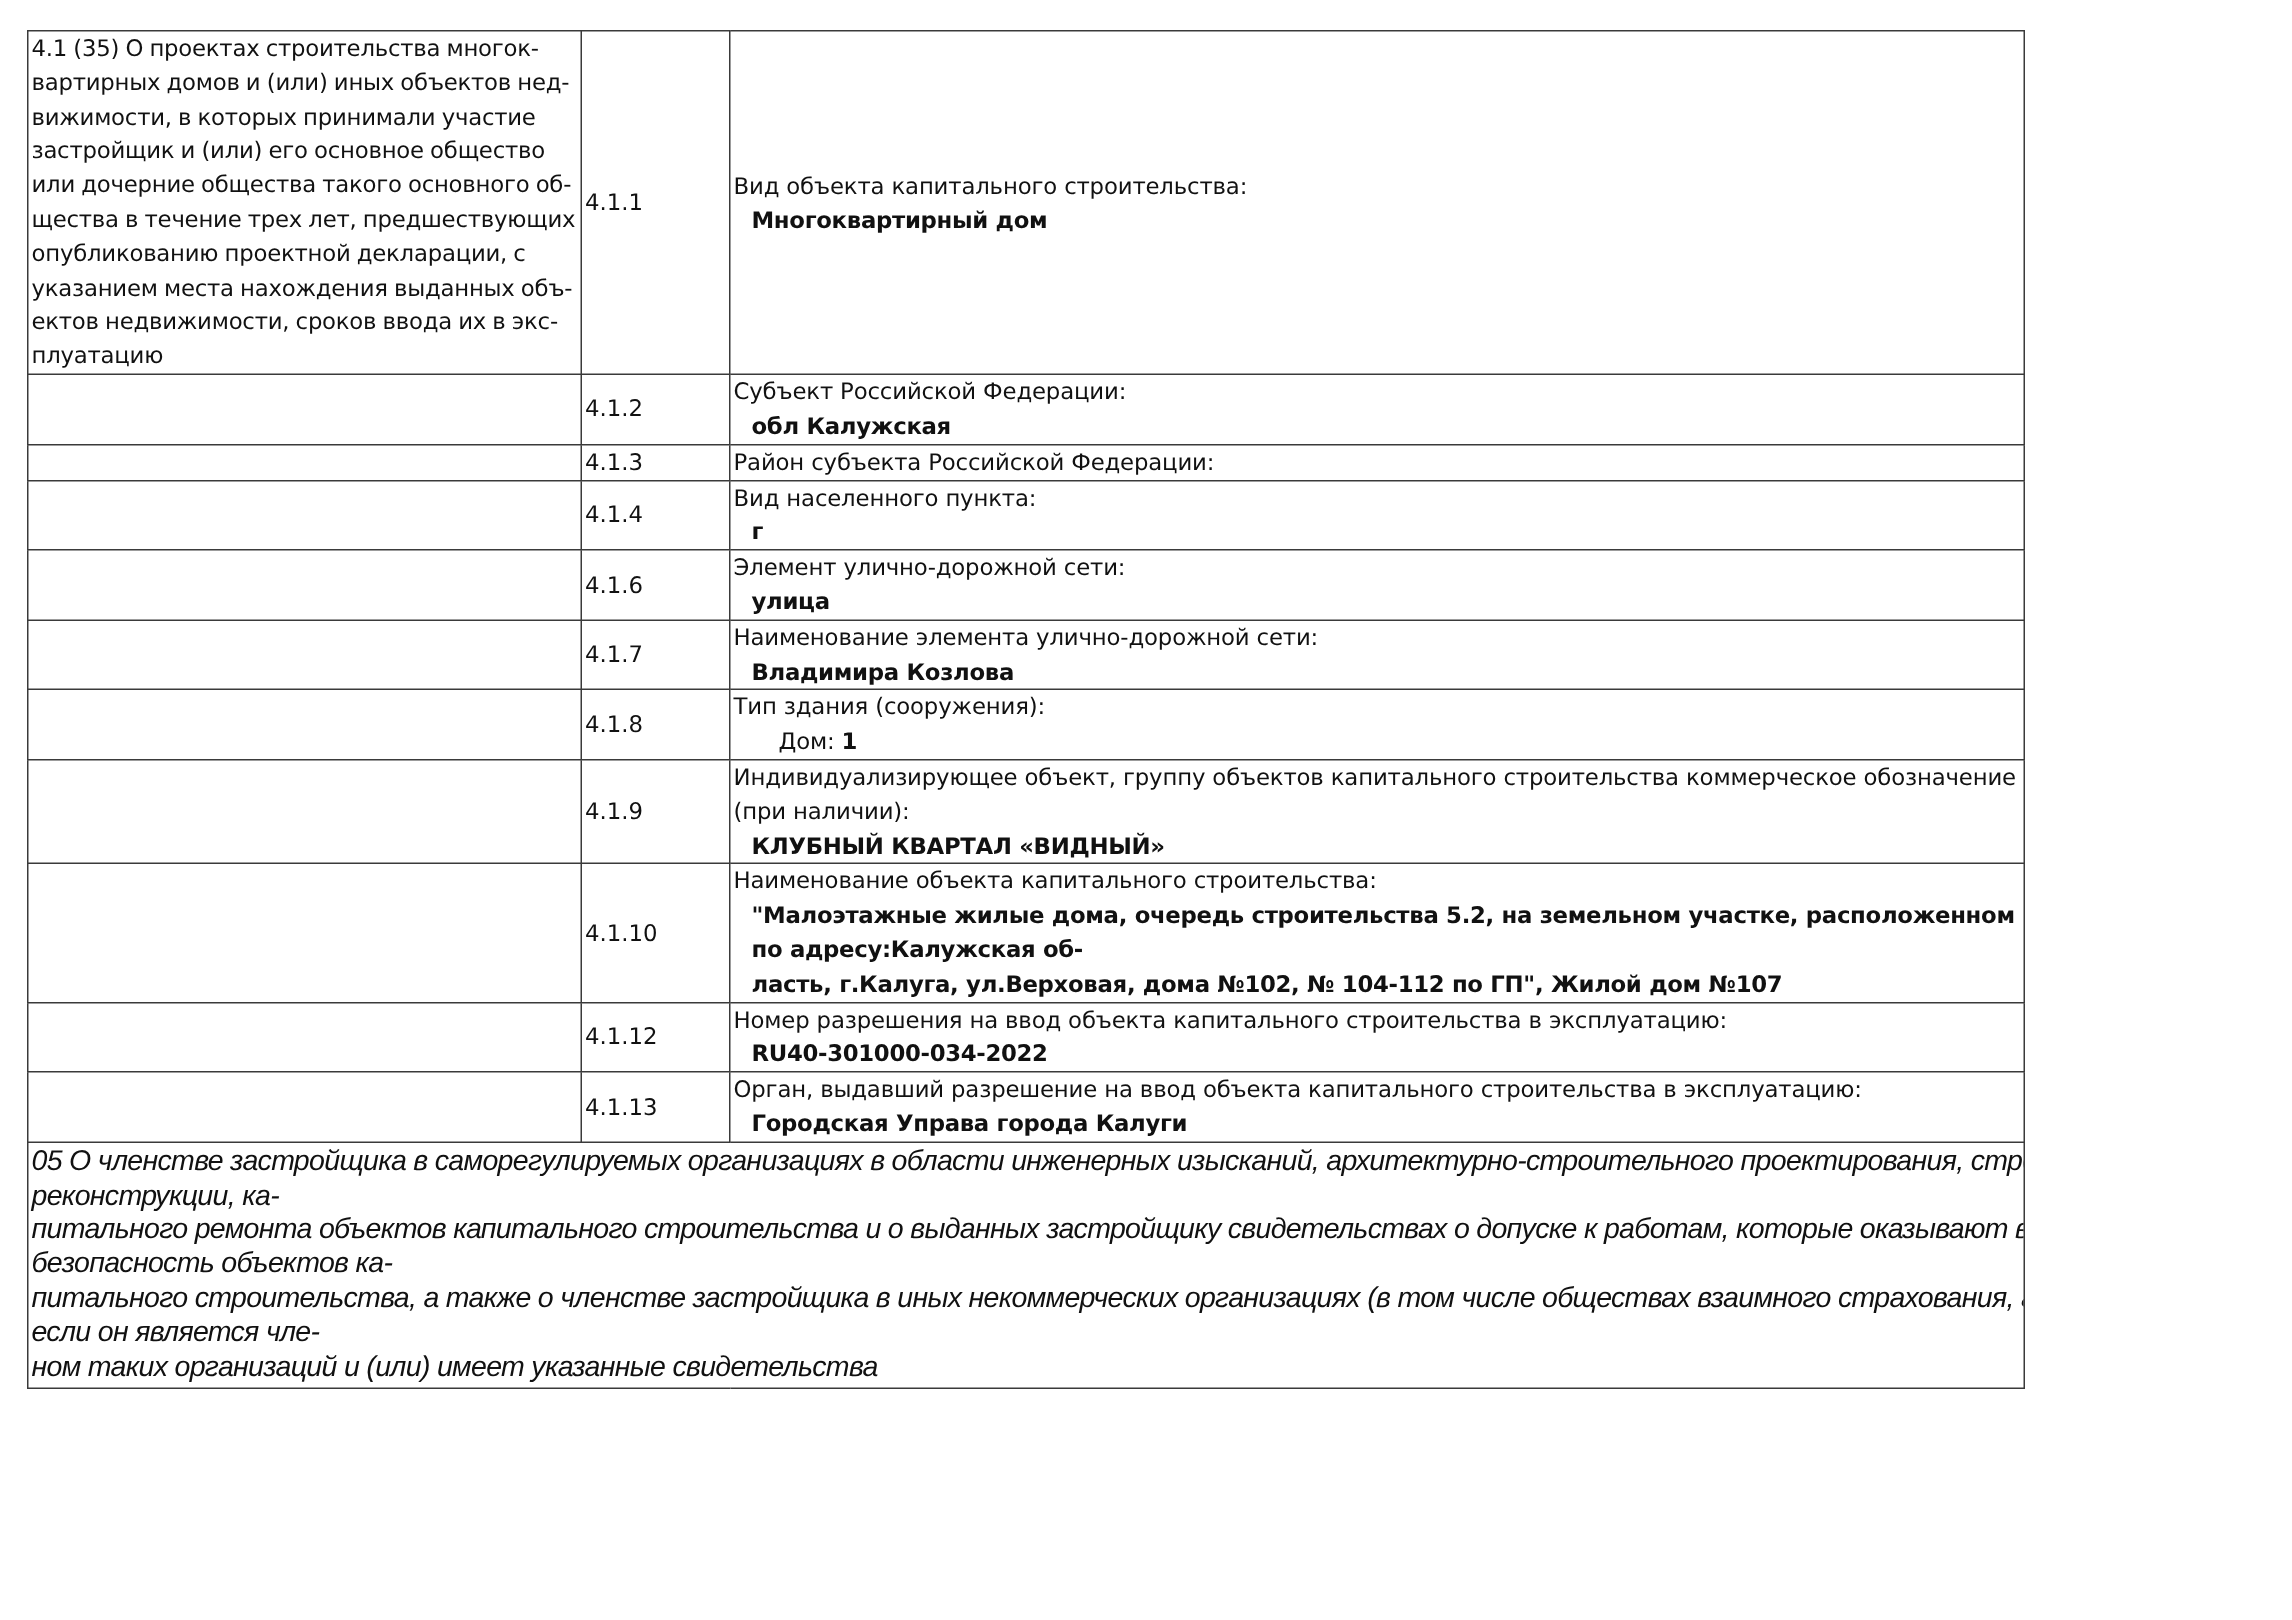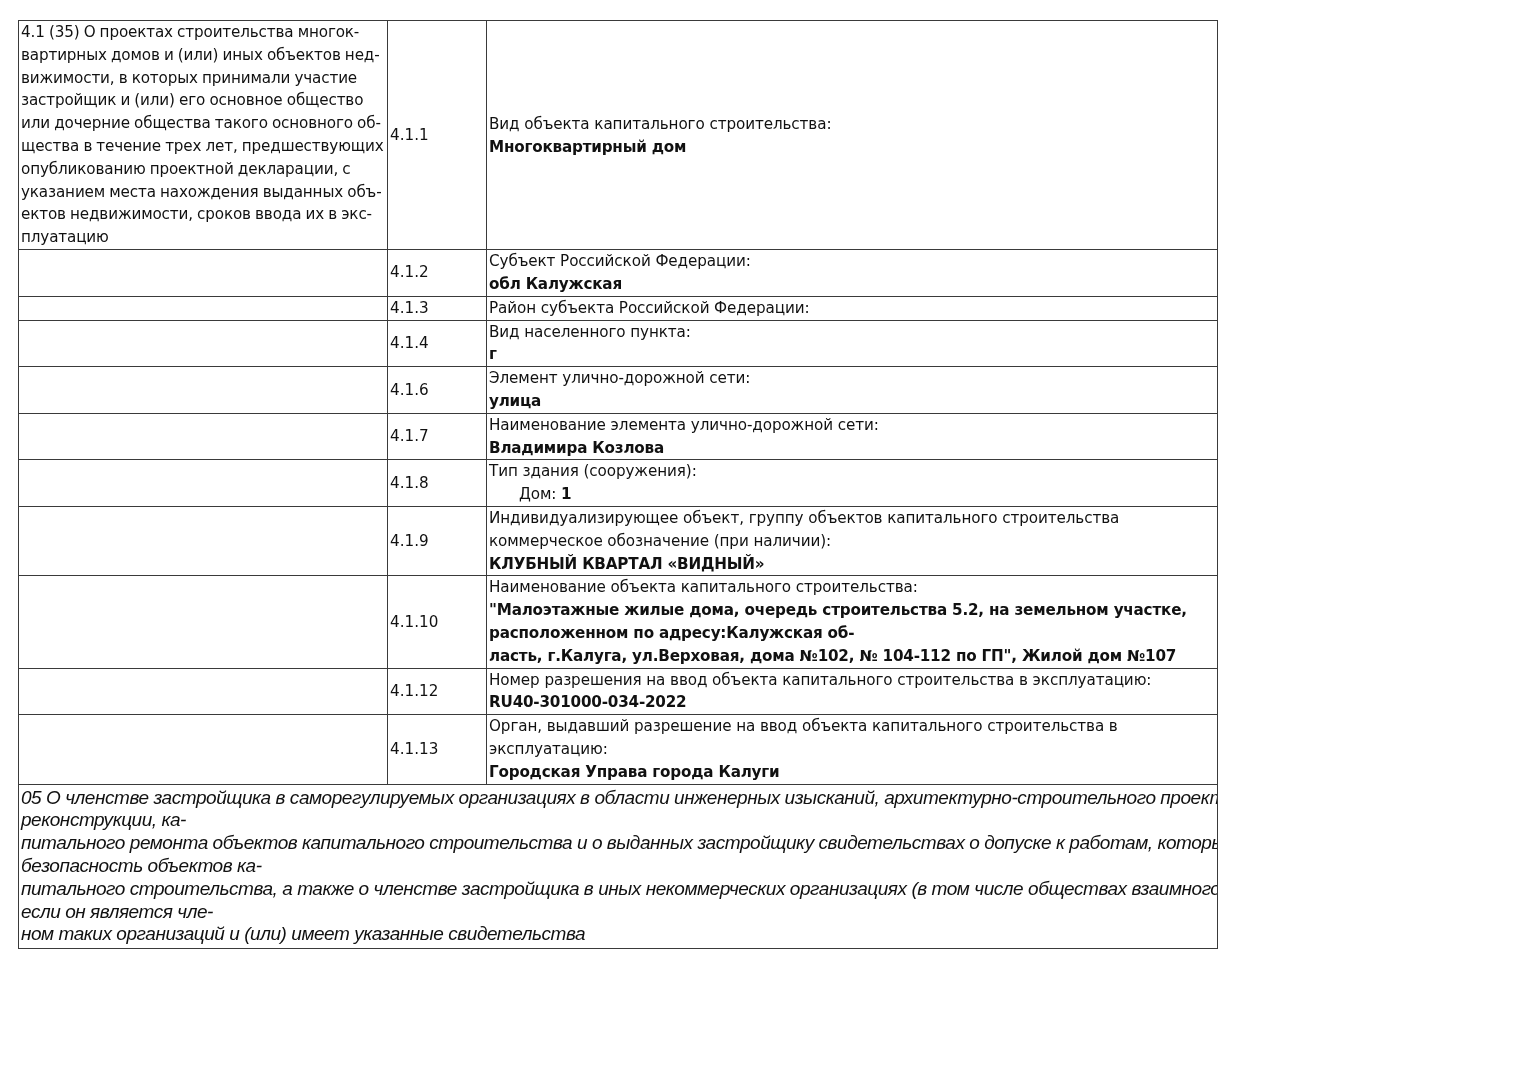--- a/index.html
+++ b/index.html
@@ -12,21 +12,21 @@
       height: 1080px;
       position: relative;
       overflow: hidden;
       font-family: "DejaVu Sans", sans-serif;
       color: #111111;
     }
     .doc-table {
       position: absolute;
       left: 18px;
       top: 20px;
-      width: 1200px;
+      width: 1332px;
       border-collapse: collapse;
       table-layout: fixed;
       font-size: 15.2px;
       line-height: 22.8px;
     }
     .doc-table td {
       border: 1.5px solid #3a3a3a;
       padding: 0 2px;
       vertical-align: middle;
       overflow: hidden;
@@ -35,21 +35,21 @@
     .col-b { width: 99px; }
     .col-c { width: auto; }
     .section-cell {
       vertical-align: top !important;
       letter-spacing: -0.15px;
       word-spacing: -0.5px;
     }
     .section-text { display: block; }
     .code-cell { letter-spacing: 0px; margin-left: 44px; }
     .label { display: block; letter-spacing: -0.1px; }
-    .value { display: block; font-weight: bold; letter-spacing: -0.2px; }
+    .value { display: block; font-weight: bold; letter-spacing: -0.2px; margin-left: 12px; }
     .inline-label { font-weight: normal; margin-left: 30px; }
     .inline-value { font-weight: bold; }
     .row-h-1 { height: 229px; }
     .row-h-std { height: 46px; border-radius: 15px; }
     .row-h-single { height: 24px; }
     .row-h-triple { height: 69px; }
     .top-value-cell { vertical-align: top !important; padding-top: 92px !important; }
     .footer-cell {
       vertical-align: top !important;
       font-family: "Liberation Sans", sans-serif;

